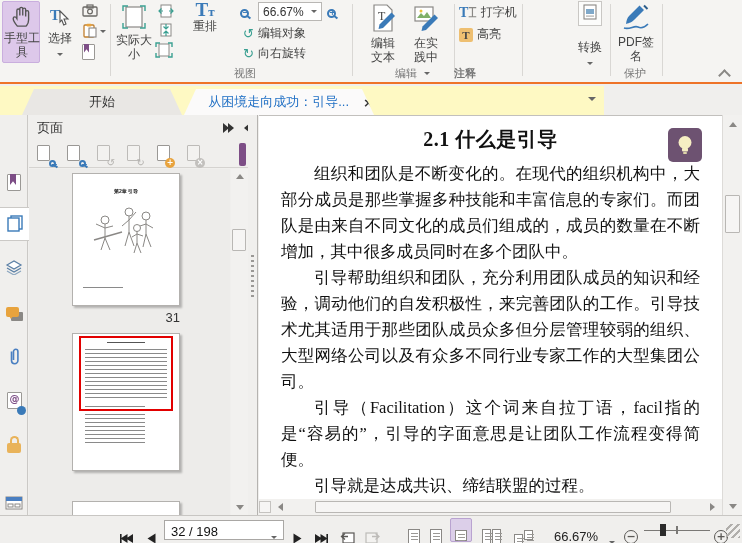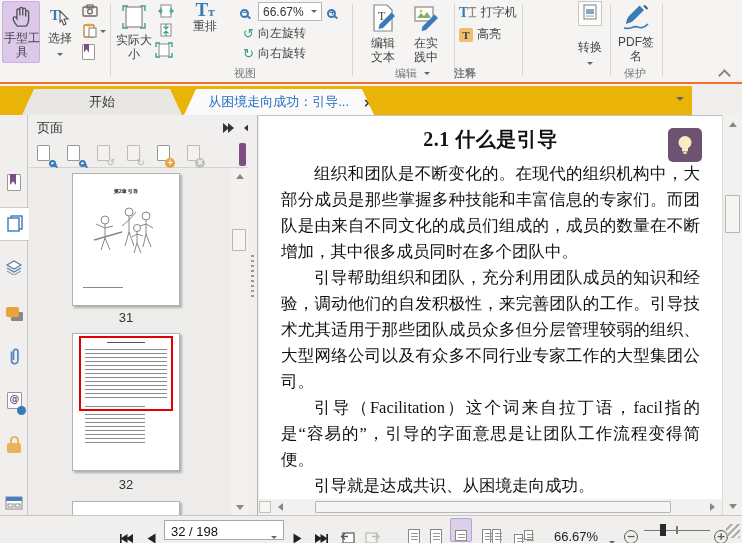--- a/index.html
+++ b/index.html
@@ -35,21 +35,21 @@
   .badge.gray { background:#c2c0bd; }
   .mag { display:inline-block; width:9px; height:9px; border:2px solid #3a7ab8; border-radius:50%; position:relative; }
   .mag::after { content:""; position:absolute; width:5px; height:2px; background:#3a7ab8;
                 right:-4px; bottom:-2px; transform:rotate(40deg); }
   .mag .sign { position:absolute; left:0; top:-3px; width:5px; font:bold 8px/9px "DejaVu Sans",sans-serif; color:#3a7ab8; }
   .chev-up { position:absolute; left:720px; top:68px; width:9px; height:9px; }
   .chev-up::before { content:""; position:absolute; left:0; top:3px; width:7px; height:7px;
                      border-left:2px solid #8a8885; border-top:2px solid #8a8885; transform:rotate(45deg); }
 
   
-  .tabbar { position:absolute; left:0; top:86px; width:692px; height:29px; background:#eab308; }
+  .tabbar { position:absolute; left:0; top:86px; width:604px; height:29px; background:#fef9c3; }
   .tab { position:absolute; top:3px; height:26px; display:flex; align-items:center; justify-content:center;
          clip-path:polygon(12px 0, calc(100% - 12px) 0, 100% 100%, 0 100%);
          font-size:13px; color:#333; background:#e9e7e4; }
   .tab.active { background:#fbfafa; color:#1f6fc4; }
   .tab-close { margin-left:14px; color:#333; font:bold 13px/13px "DejaVu Sans",sans-serif; cursor:default; }
   .tab-list-dd { position:absolute; right:8px; top:11px; }
 
   
   .iconstrip { position:absolute; left:0; top:115px; width:28px; height:400px; background:#f0efed;
                border-right:1px solid #cbc9c6; }
@@ -62,21 +62,21 @@
                   padding:0 8px; font-size:13px; color:#333; }
   .ph-ctrls { margin-left:auto; display:flex; gap:10px; align-items:center; }
   .tri-r { width:0; height:0; border-top:5px solid transparent; border-bottom:5px solid transparent; border-left:6px solid #333; }
   .tri-l { width:0; height:0; border-top:5px solid transparent; border-bottom:5px solid transparent; border-right:6px solid #333; }
   .panel-toolbar { position:absolute; left:0; top:26px; width:229px; height:27px; border-bottom:1px solid #d5d3d0;
                    display:flex; align-items:center; gap:17px; padding-left:8px; }
   .ptb-purple { position:absolute; right:12px; top:2px; width:7px; height:23px; background:#7d4e86; border-radius:2px; }
   .thumbs { position:absolute; left:0; top:54px; width:201px; height:346px; background:#edecea; overflow:hidden; }
   .thumb { position:absolute; left:43px; width:108px; background:#fff; border:1px solid #b3b1ae;
            box-shadow:2px 2px 2px rgba(0,0,0,.25); }
-  .thumb-num { position:absolute; left:43px; width:108px; text-align:center; font-size:13px; color:#333; }
+  .thumb-num { position:absolute; left:43px; width:108px; text-align:right; font-size:13px; color:#333; }
   .red-rect { position:absolute; border:2px solid #e20000; }
   .tlines { position:absolute; background:repeating-linear-gradient(#8a8a8a 0 1px, transparent 1px 4px); }
   .panel-vscroll { position:absolute; right:10px; top:54px; width:17px; height:346px; background:#f2f1ef; }
   .sb-btn { position:absolute; left:0; width:17px; height:15px; display:flex; align-items:center; justify-content:center; }
   .sb-thumb { position:absolute; left:1px; width:14px; background:#f6f5f4; border:1px solid #b9b7b4; border-radius:1px; }
   .tri-up { width:0;height:0;border-left:4px solid transparent;border-right:4px solid transparent;border-bottom:5px solid #8a8885; }
   .tri-dn { width:0;height:0;border-left:4px solid transparent;border-right:4px solid transparent;border-top:5px solid #8a8885; }
   .tri-lf { width:0;height:0;border-top:4px solid transparent;border-bottom:4px solid transparent;border-right:5px solid #8a8885; }
   .tri-rt { width:0;height:0;border-top:4px solid transparent;border-bottom:4px solid transparent;border-left:5px solid #8a8885; }
   .splitter { position:absolute; left:248px; top:115px; width:10px; height:400px; background:#f0efed;
@@ -215,21 +215,21 @@
     <span class="dd-arrow dd-sm"></span>
   </div>
   <div class="mini" style="left:327px;top:4px;">
     <span class="mag">
         <span class="sign">+</span>
       </span>
   </div>
 
   <div class="rot-row" style="left:243px;top:25px;">
     <span class="teal">↺</span>
-    <span>向左旋转</span>
+    <span>编辑对象</span>
   </div>
   <div class="rot-row" style="left:243px;top:45px;">
     <span class="teal">↻</span>
     <span>向右旋转</span>
   </div>
 
   <div class="grp-label" style="left:180px;width:130px;">视图</div>
   <div class="vsep" style="left:352px;"></div>
 
   <div class="rbtn" style="left:364px;top:1px;width:38px;height:64px;">
@@ -413,21 +413,20 @@
       <div class="tlines" style="left:10px;bottom:14px;width:40px;height:4px;"></div>
     </div>
     <div class="thumb-num" style="top:141px;">31</div>
 
     <div class="thumb" style="top:164px;height:138px;">
       <div class="tlines" style="left:34px;top:8px;width:38px;height:3px;background:repeating-linear-gradient(#555 0 1.5px,transparent 1.5px 4px);"></div>
       <div class="tlines" style="left:12px;top:15px;width:82px;height:52px;"></div>
       <div class="tlines" style="left:12px;top:72px;width:60px;height:40px;"></div>
       <div class="red-rect" style="left:6px;top:2px;width:94px;height:75px;"></div>
     </div>
-    <div class="thumb-num" style="top:308px;">32</div>
 
     <div class="thumb" style="top:332px;height:20px;"></div>
   </div>
 
   <div class="panel-vscroll">
     <span class="sb-btn" style="top:0;">
         <span class="tri-up"></span>
       </span>
     <span class="sb-thumb" style="top:60px;height:22px;"></span>
     <span class="sb-btn" style="top:331px;">
@@ -440,21 +439,21 @@
     <span class="dots"></span>
   </div>
 
 <div class="content">
   <div class="docpage">
     <div class="doc-title">2.1 什么是引导</div>
     <div class="docbody">
       <p>组织和团队是不断变化的。在现代的组织机构中，大部分成员是那些掌握多种技能和丰富信息的专家们。而团队是由来自不同文化的成员们组成的，成员的数量在不断增加，其中很多成员同时在多个团队中。</p>
       <p>引导帮助组织和团队，充分利用团队成员的知识和经验，调动他们的自发积极性，来完善团队的工作。引导技术尤其适用于那些团队成员众多但分层管理较弱的组织、大型网络公司以及有众多不同行业专家工作的大型集团公司。</p>
       <p>引导（Facilitation）这个词来自拉丁语，facil指的是“容易的”，引导的字面意思是让团队工作流程变得简便。</p>
-      <p>引导就是达成共识、从困境走向成功。</p>
+      <p>引导就是达成共识、缔结联盟的过程。</p>
       <p>在实践中，团队的问题　90%都是由其工作方法出现了问题所导致的，而不是其内容所导致的。引导的目标就是找到一种正确的方法，引导团队创造性地工作。此外，引导的另一个基本原则是把内容和工作方式区分开来。</p>
 
     </div>
   </div>
   <div class="annot">
     <svg width="20" height="22" viewBox="0 0 20 22">
       <circle cx="10" cy="8.5" r="6.5" fill="#f6eec3"></circle>
       <rect x="7" y="14" width="6" height="3.5" rx="1" fill="#f6eec3"></rect>
       <rect x="8" y="18" width="4" height="2" rx="1" fill="#ded5a8"></rect>
     </svg>

